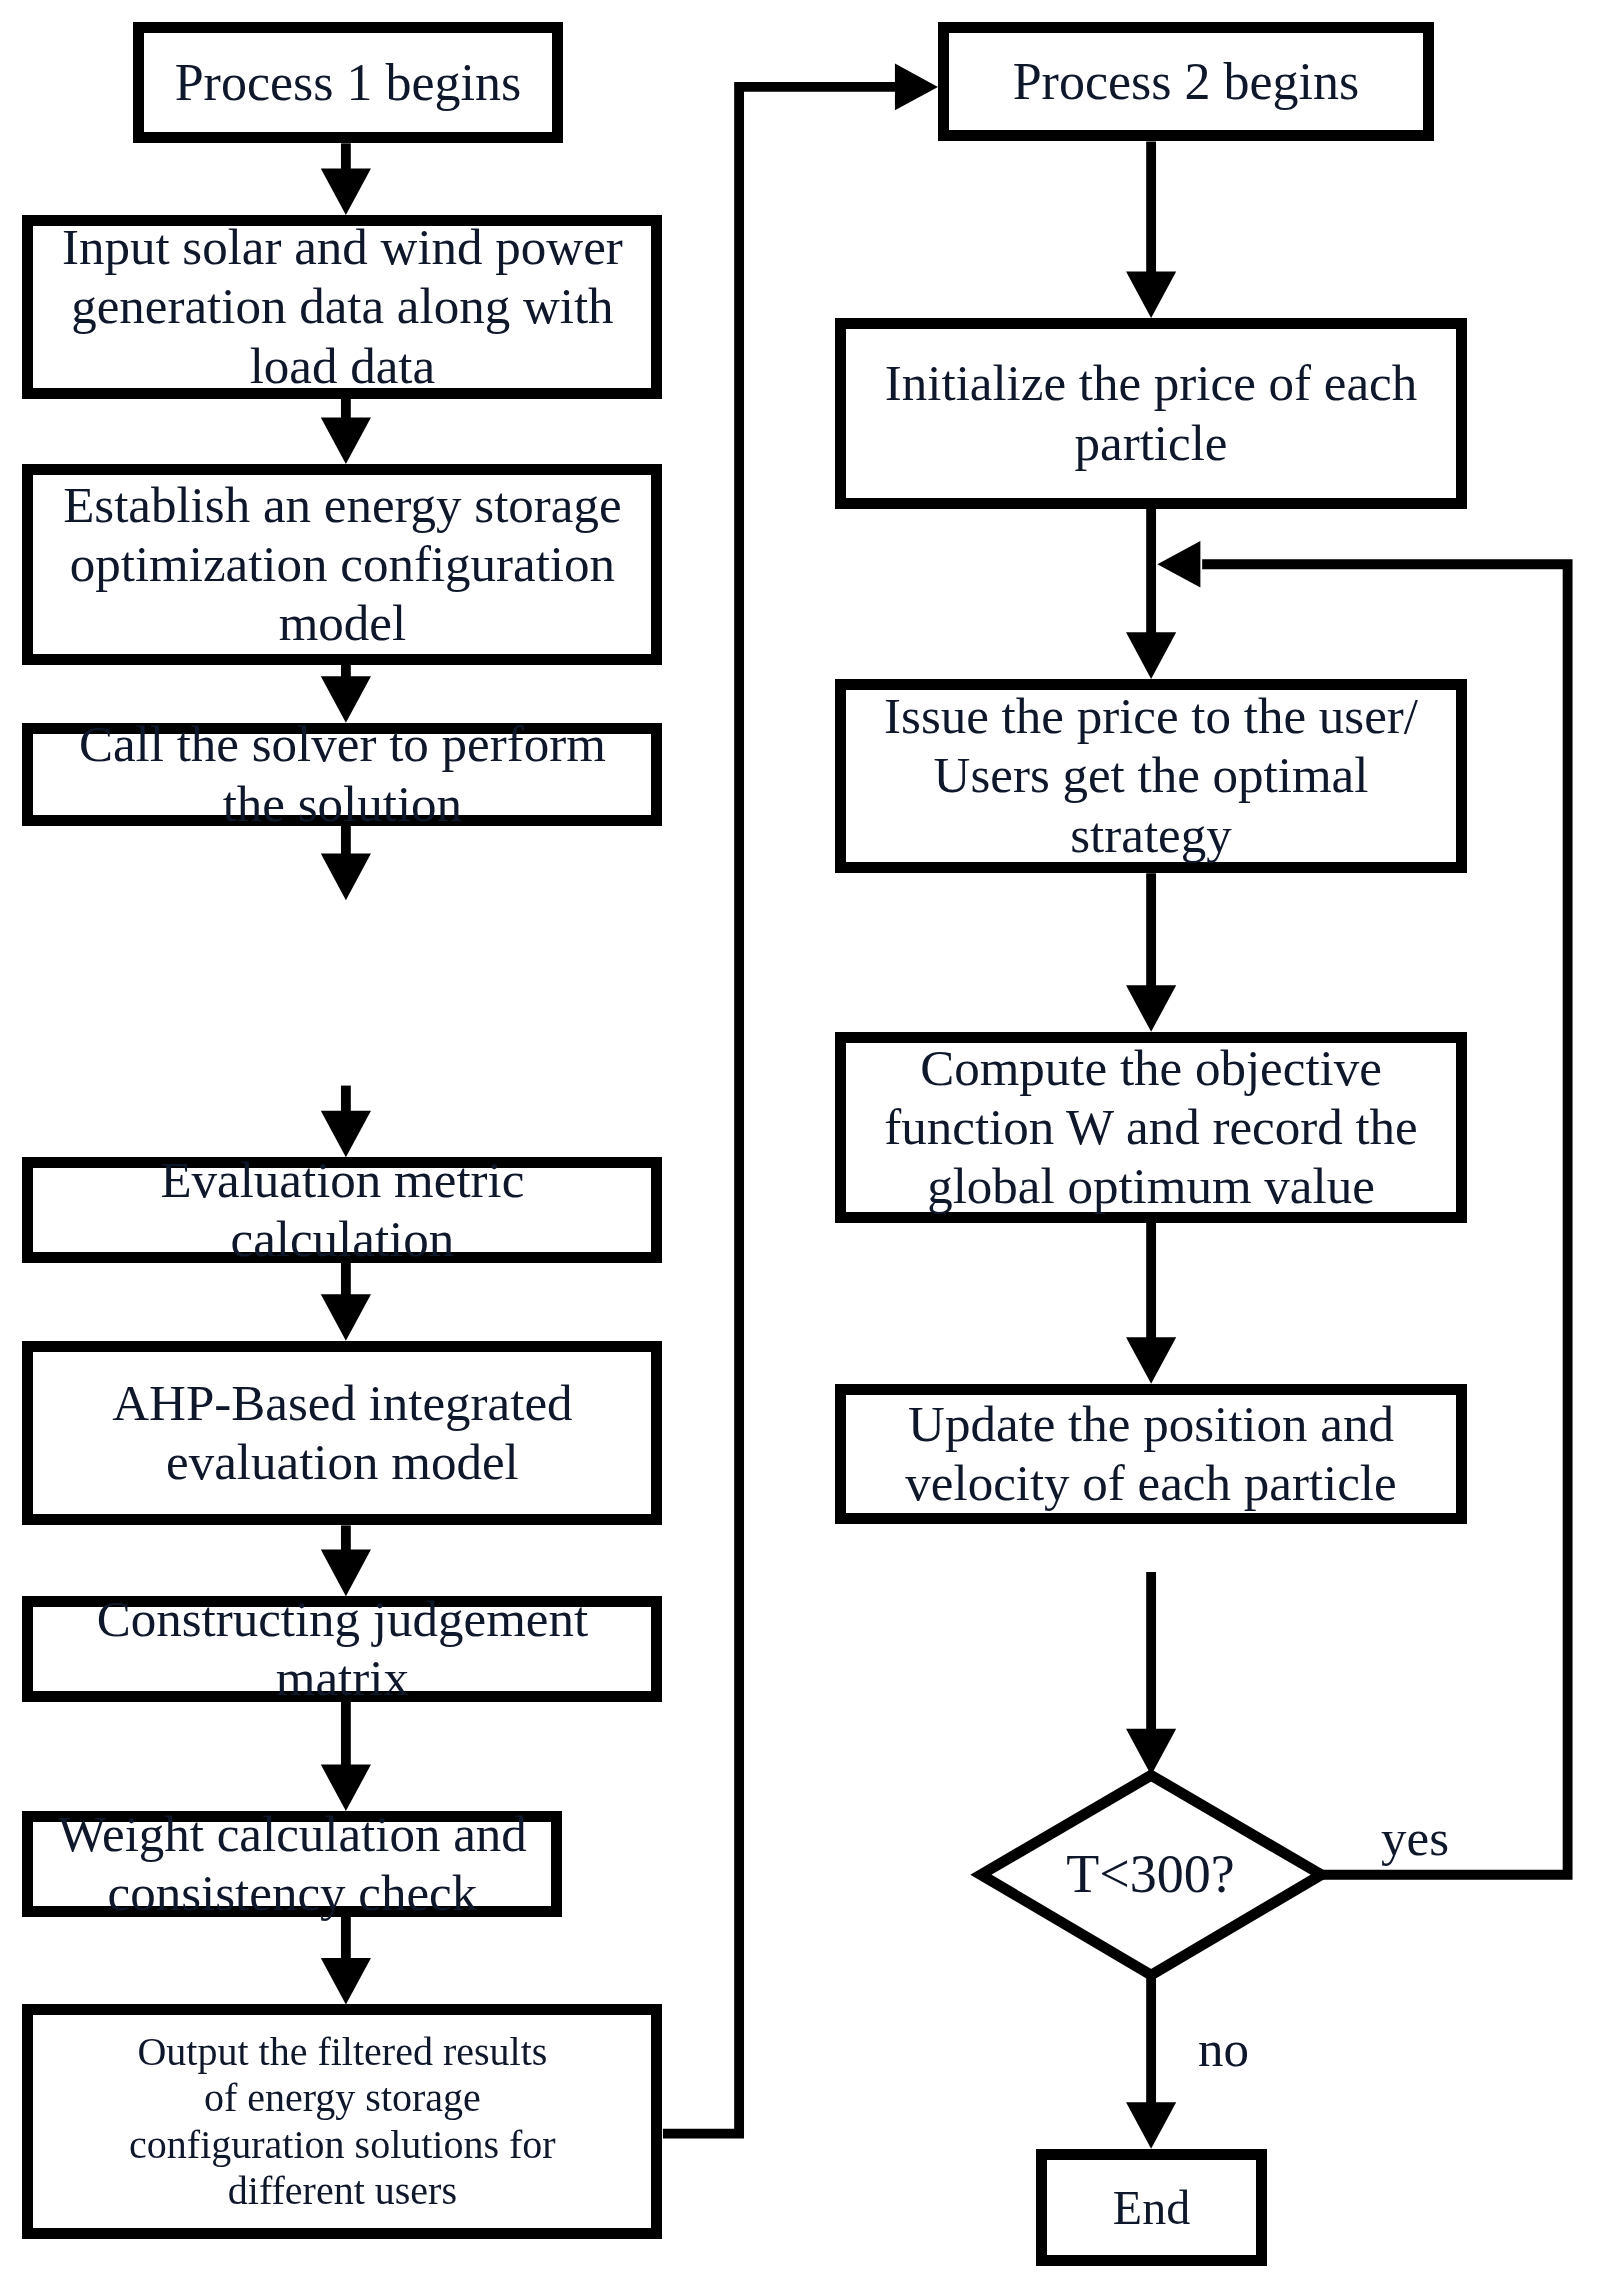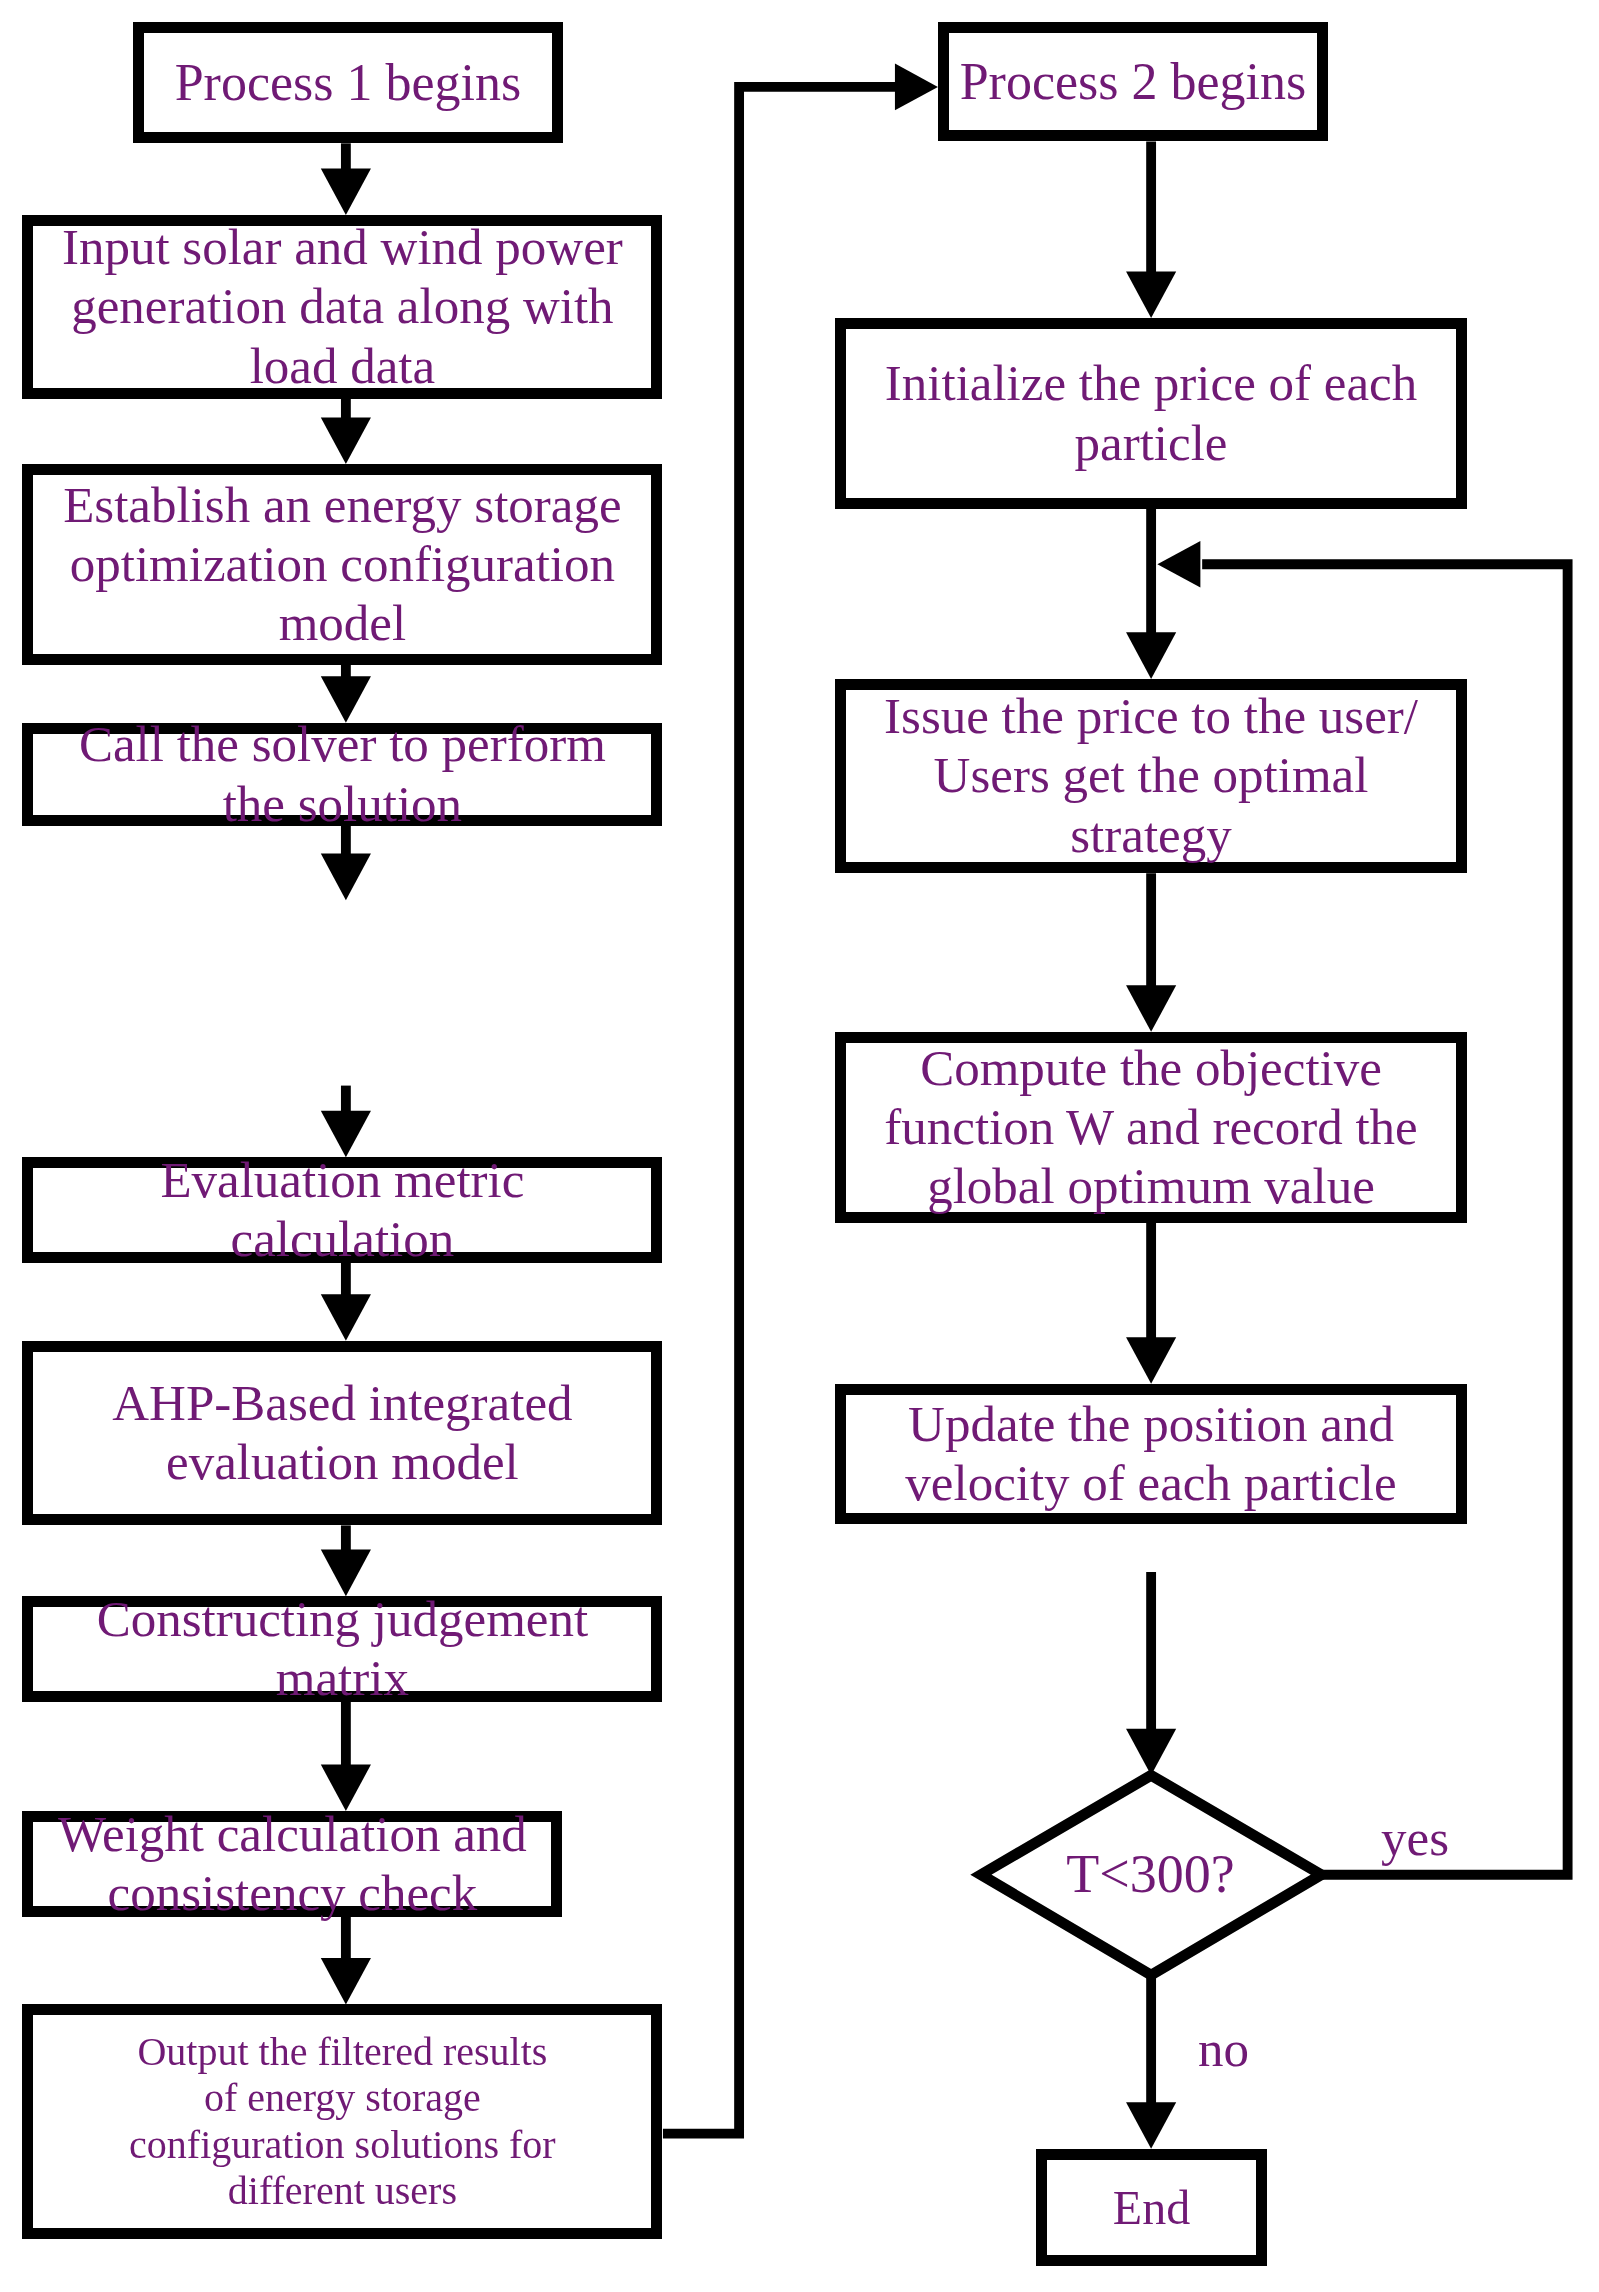--- a/index.html
+++ b/index.html
@@ -2,21 +2,21 @@
 <html style="font-size:14.3px"><head>
 <meta charset="utf-8">
 <style>
   html, body { margin: 0; padding: 0; background: #ffffff; }
   .canvas {
     position: relative;
     width: 1600px;
     height: 2293px;
     background: #ffffff;
     font-family: "Liberation Serif", "DejaVu Serif", serif;
-    color: #701a75;
+    color: #0f172a;
   }
   .layer {
     position: absolute;
     left: 0; top: 0;
     width: 1600px;
     height: 2293px;
   }
   .fbox {
     position: absolute;
     box-sizing: border-box;
@@ -152,21 +152,21 @@
 matrix</div>
 
   <div class="fbox" style="left:22.4px;  top:1811px; width:540px; height:106px;">Weight calculation and
 consistency check</div>
 
   <div class="fbox small-box" style="left:22.4px;  top:2004px; width:640px; height:235px;">Output the filtered results
 of energy storage
 configuration solutions for
 different users</div>
 
-  <div class="fbox title-box" style="left:938px; top:22.4px; width:390px; height:119px;">Process 2 begins</div>
+  <div class="fbox title-box" style="left:938px; top:22.4px; width:496px; height:119px;">Process 2 begins</div>
 
   <div class="fbox" style="left:835px; top:318px; width:632px; height:191px;">Initialize the price of each
 particle</div>
 
   <div class="fbox" style="left:835px; top:679px; width:632px; height:194px;">Issue the price to the user/
 Users get the optimal
 strategy</div>
 
   <div class="fbox" style="left:835px; top:1032px; width:632px; height:191px;">Compute the objective
 function W and record the

